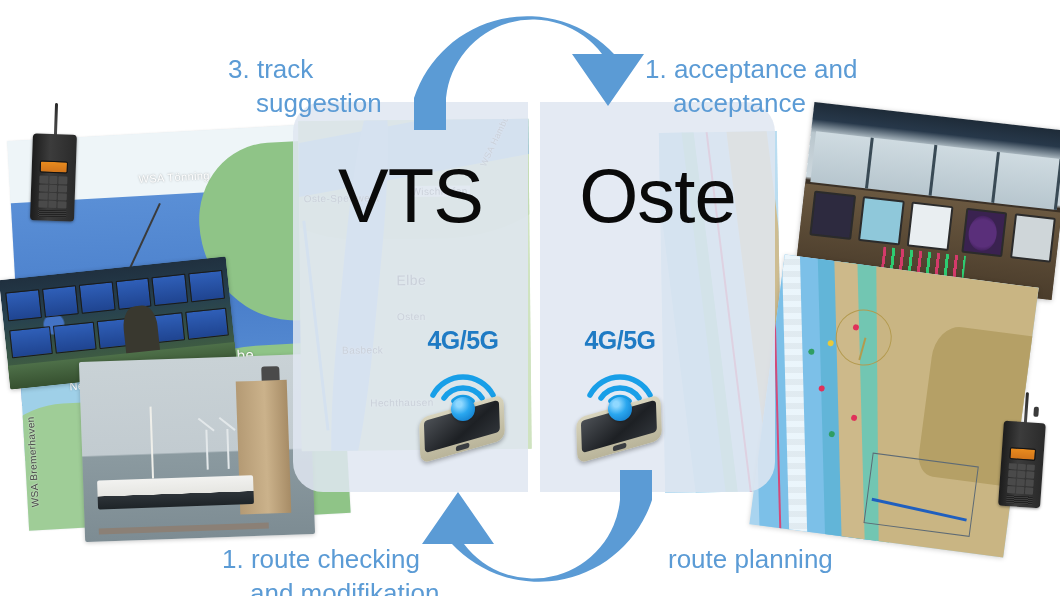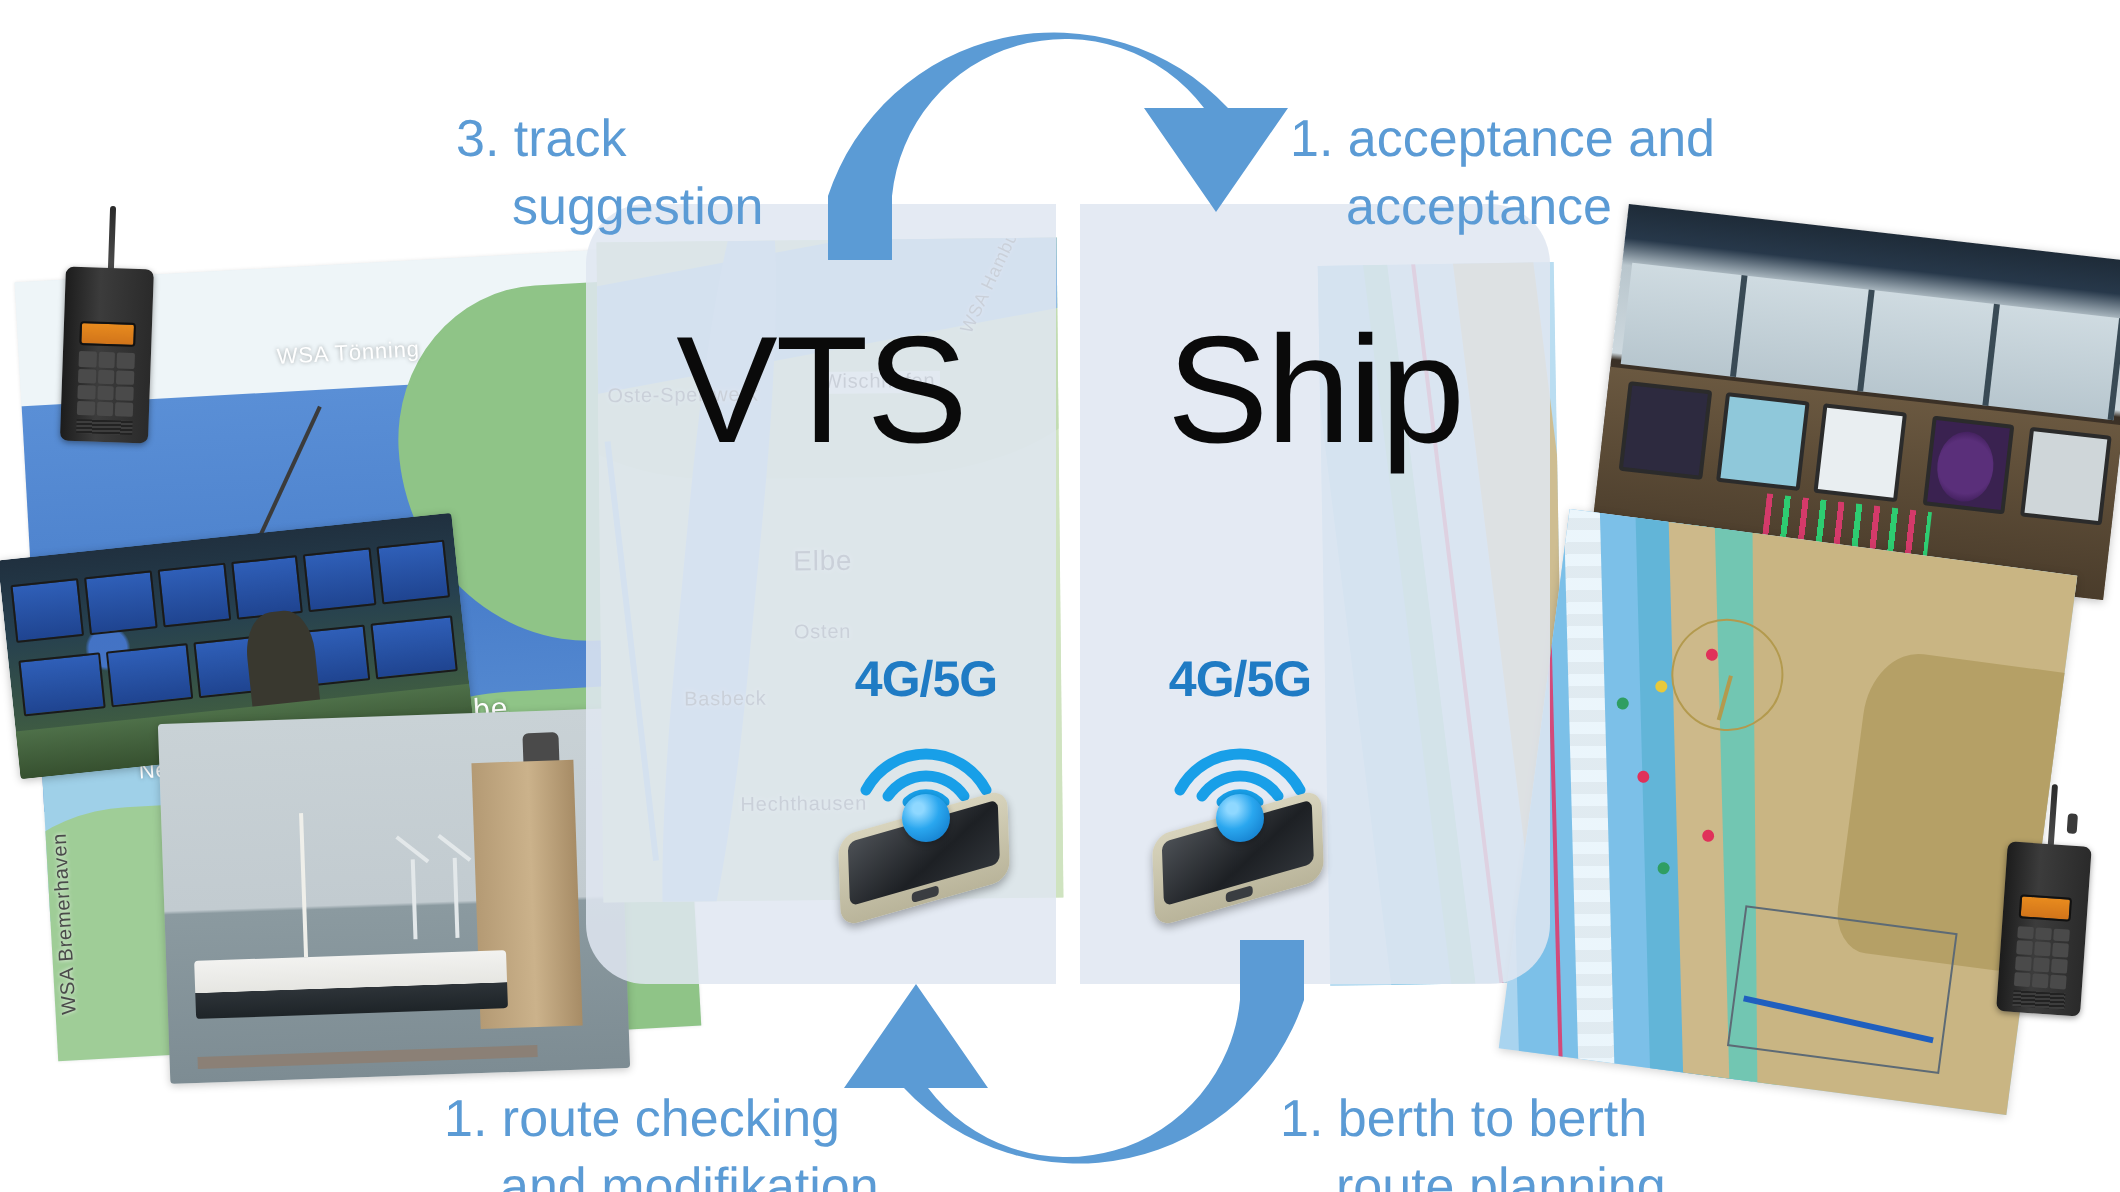--- a/index.html
+++ b/index.html
@@ -571,21 +571,21 @@
       </div>
       <div class="grille"></div>
     </div>
   </div>
 
   <div id="panel-group">
     <div id="panel-vts"></div>
     <div id="panel-ship"></div>
   </div>
   <div class="panel-title" id="title-vts">VTS</div>
-  <div class="panel-title" id="title-ship">Ship</div>
+  <div class="panel-title" id="title-ship">Oste</div>
 
   <div class="node" id="node-vts">
     <div class="tag">4G/5G</div>
     <div class="phone-wrap">
       <svg class="wifi" width="72" height="44" viewBox="0 0 72 44">
         <path d="M6 34 A34 34 0 0 1 66 34" fill="none" stroke="#189FE8" stroke-width="5.5" stroke-linecap="round"></path>
         <path d="M17 37 A23 23 0 0 1 55 37" fill="none" stroke="#189FE8" stroke-width="5.5" stroke-linecap="round"></path>
         <path d="M27 40 A13 13 0 0 1 45 40" fill="none" stroke="#189FE8" stroke-width="5.5" stroke-linecap="round"></path>
       </svg>
       <div class="phone">
@@ -642,17 +642,16 @@
   </div>
   <div class="caption" id="cap-4">
     <span class="l1">1. acceptance and</span>
     <span class="l2">acceptance</span>
   </div>
   <div class="caption" id="cap-2">
     <span class="l1">1. route checking</span>
     <span class="l2">and modifikation</span>
   </div>
   <div class="caption" id="cap-1">
-    <span class="l1">1. berth to berth</span>
     <span class="l2">route planning</span>
   </div>
 
 </div>
 
 </body></html>

